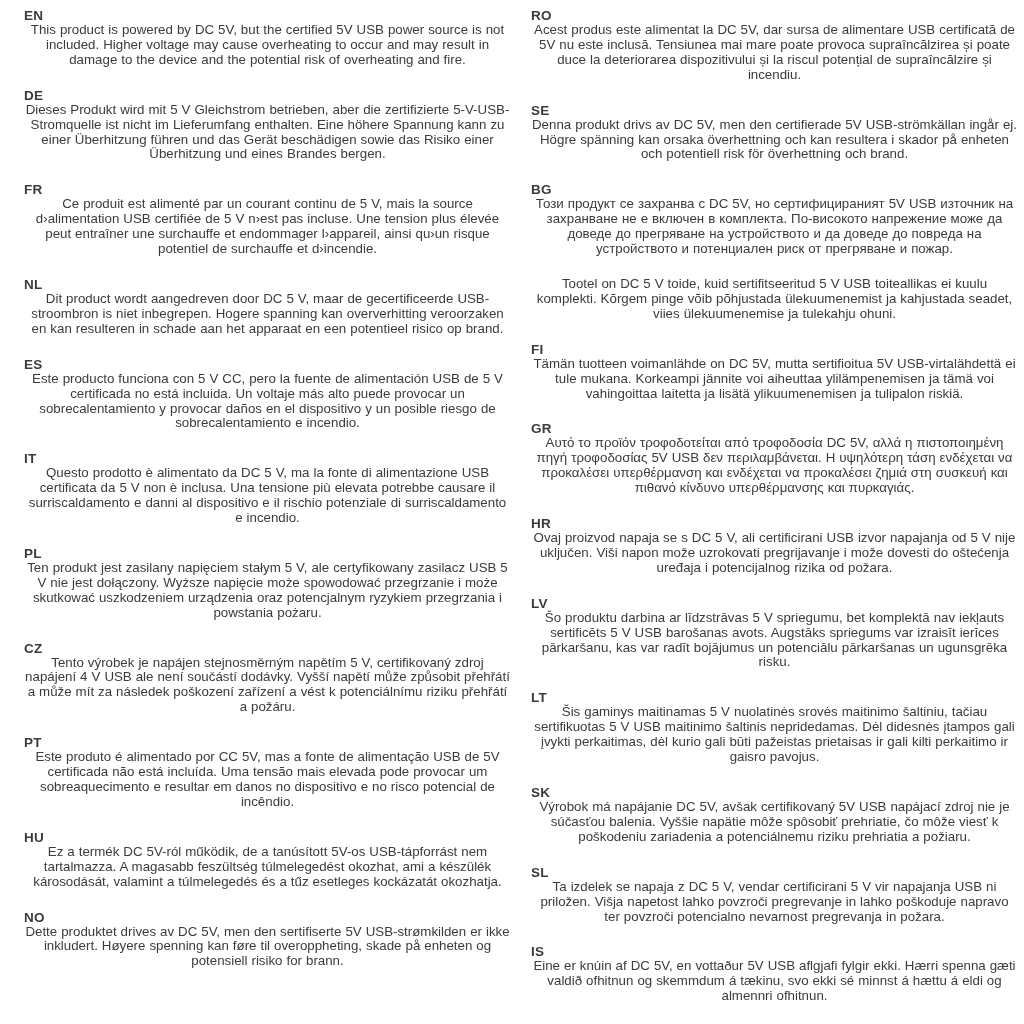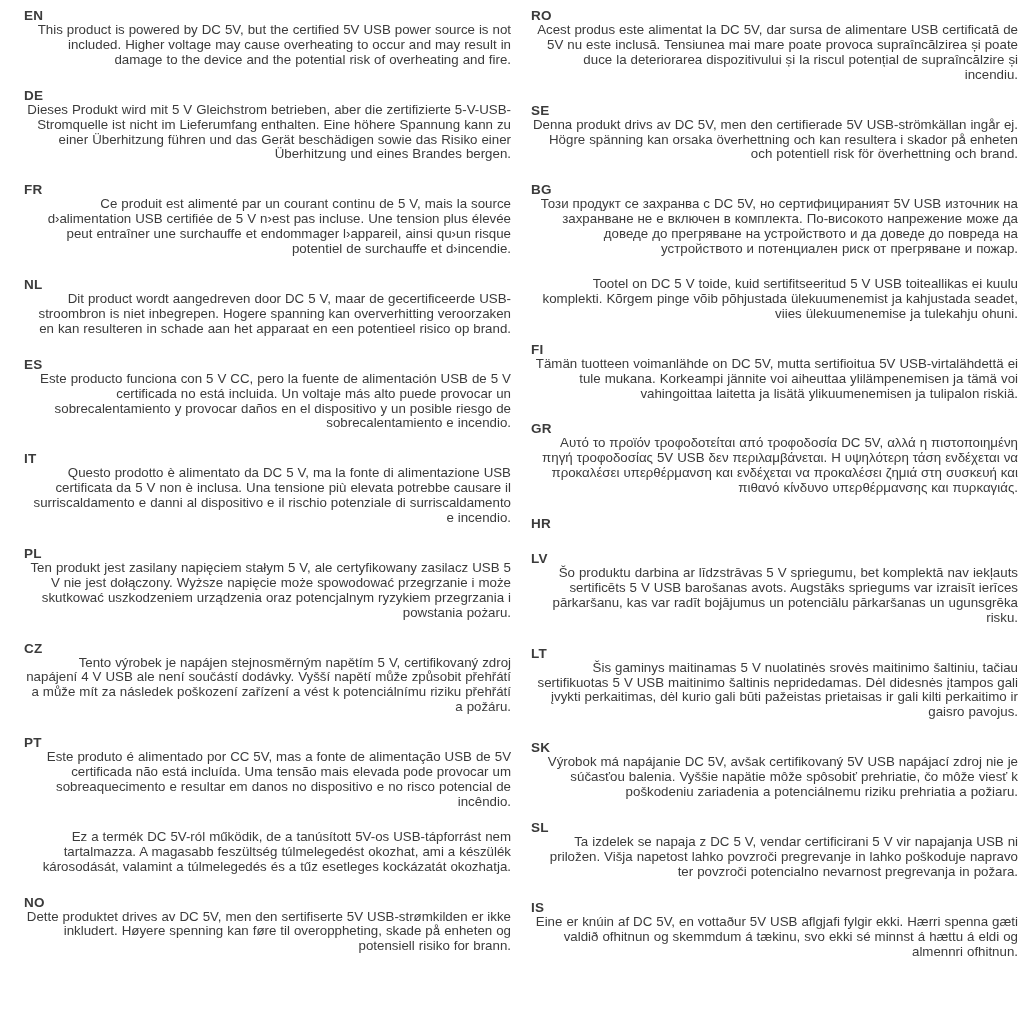--- a/index.html
+++ b/index.html
@@ -34,21 +34,21 @@
     font-weight: 700;
     line-height: 15px;
     margin: 0;
     letter-spacing: 0.2px;
   }
   .lang-text {
     font-size: 13.3px;
     font-weight: 400;
     line-height: 14.9px;
     margin: 0;
-    text-align: right;
+    text-align: center;
     word-spacing: 0.3px;
   }
 </style>
 </head>
 <body style="background: rgb(255, 255, 255); color: rgb(59, 59, 59);">
 
 <div class="page">
   <div class="column">
   <div class="lang-section">
     <h2 class="lang-code">EN</h2>
@@ -90,20 +90,21 @@
     <p class="lang-text">Tento výrobek je napájen stejnosměrným napětím 5 V, certifikovaný zdroj napájení 4 V USB ale není součástí dodávky. Vyšší napětí může způsobit přehřátí a může mít za následek poškození zařízení a vést k potenciálnímu riziku přehřátí a požáru.</p>
   </div>
 
 
   <div class="lang-section">
     <h2 class="lang-code">PT</h2>
     <p class="lang-text">Este produto é alimentado por CC 5V, mas a fonte de alimentação USB de 5V certificada não está incluída. Uma tensão mais elevada pode provocar um sobreaquecimento e resultar em danos no dispositivo e no risco potencial de incêndio.</p>
   </div>
 
   <div class="lang-section">
+    <h2 class="lang-code">HU</h2>
     <p class="lang-text">Ez a termék DC 5V-ról működik, de a tanúsított 5V-os USB-tápforrást nem tartalmazza. A magasabb feszültség túlmelegedést okozhat, ami a készülék károsodását, valamint a túlmelegedés és a tűz esetleges kockázatát okozhatja.</p>
   </div>
 
   <div class="lang-section">
     <h2 class="lang-code">NO</h2>
     <p class="lang-text">Dette produktet drives av DC 5V, men den sertifiserte 5V USB-strømkilden er ikke inkludert. Høyere spenning kan føre til overoppheting, skade på enheten og potensiell risiko for brann.</p>
   </div>
 </div>
   <div class="column">
   <div class="lang-section">
@@ -130,20 +131,21 @@
     <p class="lang-text">Tämän tuotteen voimanlähde on DC 5V, mutta sertifioitua 5V USB-virtalähdettä ei tule mukana. Korkeampi jännite voi aiheuttaa ylilämpenemisen ja tämä voi vahingoittaa laitetta ja lisätä ylikuumenemisen ja tulipalon riskiä.</p>
   </div>
 
   <div class="lang-section">
     <h2 class="lang-code">GR</h2>
     <p class="lang-text">Αυτό το προϊόν τροφοδοτείται από τροφοδοσία DC 5V, αλλά η πιστοποιημένη πηγή τροφοδοσίας 5V USB δεν περιλαμβάνεται. Η υψηλότερη τάση ενδέχεται να προκαλέσει υπερθέρμανση και ενδέχεται να προκαλέσει ζημιά στη συσκευή και πιθανό κίνδυνο υπερθέρμανσης και πυρκαγιάς.</p>
   </div>
 
   <div class="lang-section">
     <h2 class="lang-code">HR</h2>
+    <p class="lang-text">Ovaj proizvod napaja se s DC 5 V, ali certificirani USB izvor napajanja od 5 V nije uključen. Viši napon može uzrokovati pregrijavanje i može dovesti do oštećenja uređaja i potencijalnog rizika od požara.</p>
   </div>
 
   <div class="lang-section">
     <h2 class="lang-code">LV</h2>
     <p class="lang-text">Šo produktu darbina ar līdzstrāvas 5 V spriegumu, bet komplektā nav iekļauts sertificēts 5 V USB barošanas avots. Augstāks spriegums var izraisīt ierīces pārkaršanu, kas var radīt bojājumus un potenciālu pārkaršanas un ugunsgrēka risku.</p>
   </div>
 
   <div class="lang-section">
     <h2 class="lang-code">LT</h2>
     <p class="lang-text">Šis gaminys maitinamas 5 V nuolatinės srovės maitinimo šaltiniu, tačiau sertifikuotas 5 V USB maitinimo šaltinis nepridedamas. Dėl didesnės įtampos gali įvykti perkaitimas, dėl kurio gali būti pažeistas prietaisas ir gali kilti perkaitimo ir gaisro pavojus.</p>

